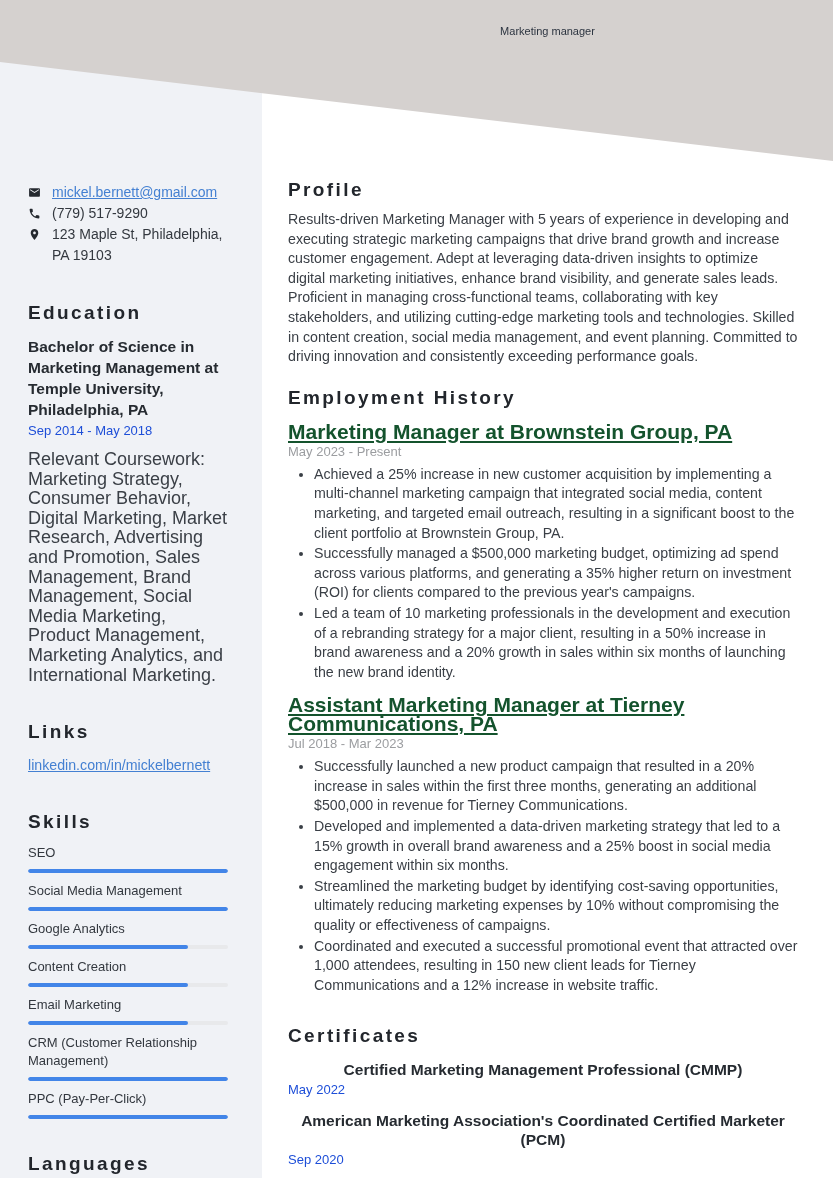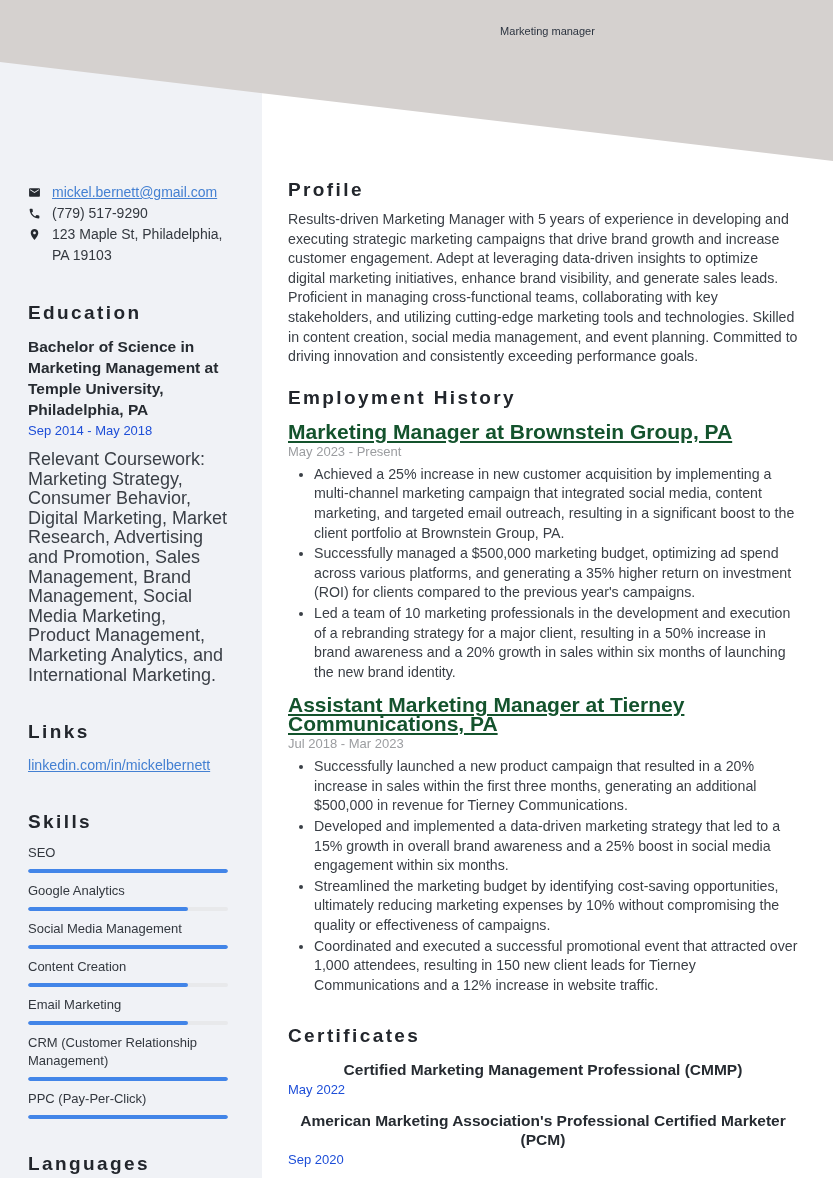--- a/index.html
+++ b/index.html
@@ -106,29 +106,29 @@
     <section>
       <h2 class="section-title mt-side">Skills</h2>
       <div class="skill-list">
         <div class="skill">
           <div class="skill-name">SEO</div>
           <div class="bar">
               <div class="bar-fill" style="width: 100%;"></div>
             </div>
         </div>
         <div class="skill">
+          <div class="skill-name">Social Media Management</div>
+          <div class="bar">
+              <div class="bar-fill" style="width: 100%;"></div>
+            </div>
+        </div>
+        <div class="skill">
           <div class="skill-name">Google Analytics</div>
           <div class="bar">
               <div class="bar-fill" style="width: 80%;"></div>
-            </div>
-        </div>
-        <div class="skill">
-          <div class="skill-name">Social Media Management</div>
-          <div class="bar">
-              <div class="bar-fill" style="width: 100%;"></div>
             </div>
         </div>
         <div class="skill">
           <div class="skill-name">Content Creation</div>
           <div class="bar">
               <div class="bar-fill" style="width: 80%;"></div>
             </div>
         </div>
         <div class="skill">
           <div class="skill-name">Email Marketing</div>
@@ -194,19 +194,19 @@
       </div>
     </section>
 
     <section>
       <h2 class="section-title mt-certificates">Certificates</h2>
       <div>
         <div class="cert-title">Certified Marketing Management Professional (CMMP)</div>
         <div class="date-muted">May 2022</div>
       </div>
       <div>
-        <div class="cert-title">American Marketing Association's Professional Certified Marketer (PCM)</div>
+        <div class="cert-title">American Marketing Association's Coordinated Certified Marketer (PCM)</div>
         <div class="date-muted">Sep 2020</div>
       </div>
     </section>
 
   </main>
 </div>
 
 </body></html>

